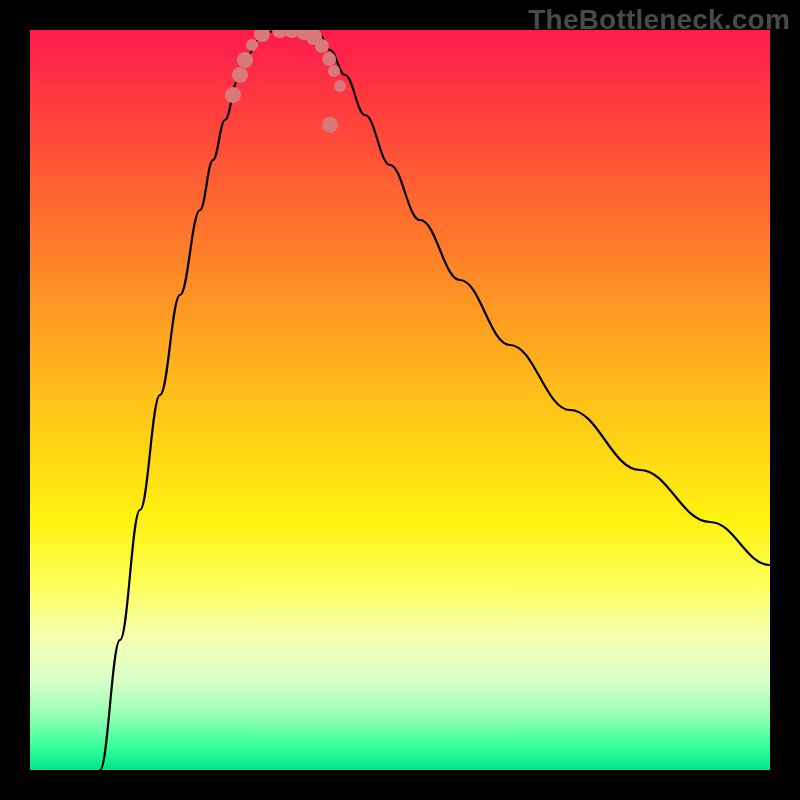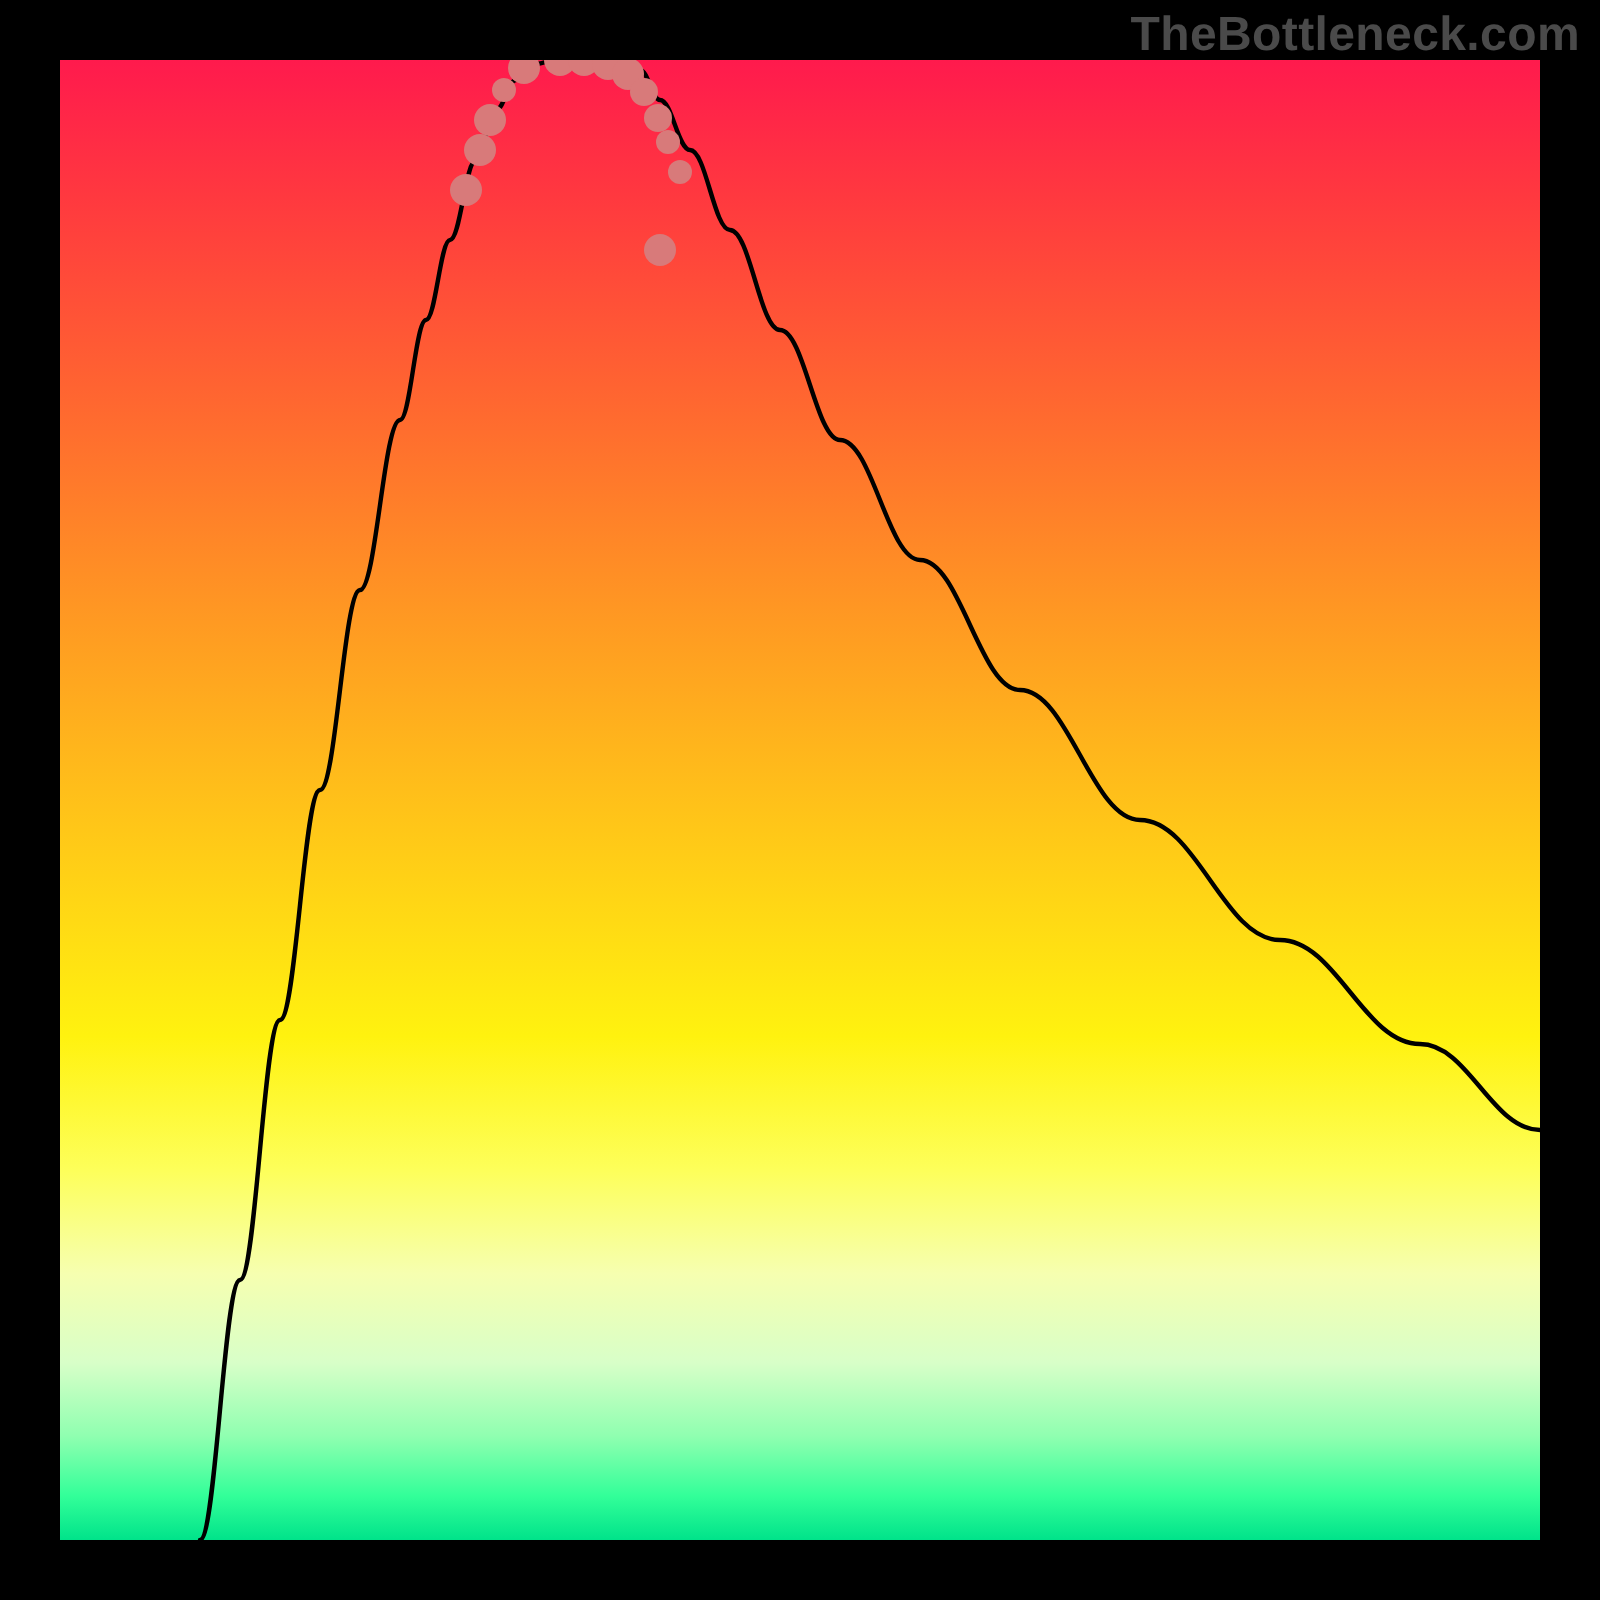--- a/index.html
+++ b/index.html
@@ -37,21 +37,21 @@
       #d8ffc8 88%,
       #8fffb0 93%,
       #33ff99 97%,
       #00e38a 100%
     );
   }
   .attribution {
     position: absolute;
     top: 4px;
     right: 10px;
-    font-size: 24px;
+    font-size: 28px;
     font-weight: 600;
     color: #4a4a4a;
     letter-spacing: 0.2px;
     user-select: none;
   }
   svg.curve {
     position: absolute;
     left: 0;
     top: 0;
     width: 740px;

